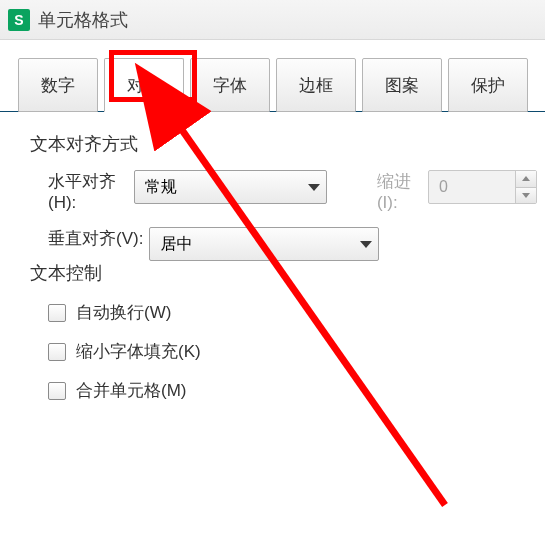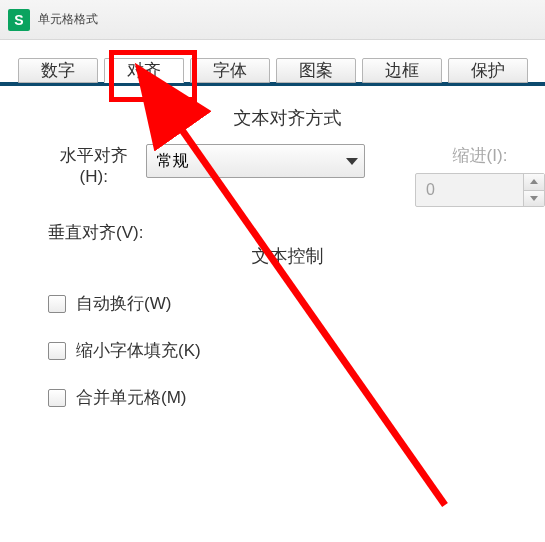--- a/index.html
+++ b/index.html
@@ -27,51 +27,50 @@
       border-radius: 2px;
       display: flex;
       align-items: center;
       justify-content: center;
       color: #fff;
       font-size: 14px;
       font-weight: bold;
       font-family: Arial, sans-serif;
     }
     .title-text {
-      font-size: 12px;
+      font-size: 18px;
       color: #444;
     }
     .tabs {
       display: flex;
       margin: 18px 0 0 18px;
       gap: 6px;
     }
     .tab {
       min-width: 80px;
-      height: 25px;
+      height: 54px;
       background: linear-gradient(#fdfdfd, #e9e9e9);
       border: 1px solid #b5b5b5;
       border-bottom: 1px solid #b5b5b5;
       display: flex;
       align-items: center;
       justify-content: center;
       font-size: 17px;
       color: #333;
       cursor: pointer;
       border-radius: 2px 2px 0 0;
     }
     .tab.active {
       background: #fff;
       border-bottom: 1px solid #fff;
     }
     .content {
-      border-top: 4px solid #0c4a6e;
+      border-top: 1px solid #0c4a6e;
       margin-top: -1px;
-      padding: 20px 0 0 30px;
-      text-align: center;
+      padding: 20px 8px 0 30px;
     }
     .section-label {
       font-size: 18px;
       color: #333;
       margin-bottom: 14px;
     }
     .row {
       display: flex;
       align-items: flex-start;
       margin-bottom: 10px;
@@ -141,28 +140,27 @@
     }
     .arrow-down {
       width: 0; height: 0;
       border-left: 4px solid transparent;
       border-right: 4px solid transparent;
       border-top: 5px solid #888;
     }
     .indent-col {
       margin-left: 50px;
       display: flex;
-      flex-direction: column;
       gap: 6px;
     }
     .cb-row {
       display: flex;
       align-items: center;
       gap: 10px;
-      margin: 24px 0 8px 18px;
+      margin: 16px 0 8px 18px;
     }
     .checkbox {
       width: 18px;
       height: 18px;
       border: 1px solid #8a8a8a;
       background: linear-gradient(#fff,#ececec);
       border-radius: 2px;
       cursor: pointer;
     }
     .cb-label { font-size: 17px; color: #333; }
@@ -188,22 +186,22 @@
 
 <div class="titlebar">
   <div class="app-icon">S</div>
   <div class="title-text">单元格格式</div>
 </div>
 
 <div class="tabs">
   <div class="tab">数字</div>
   <div class="tab active">对齐</div>
   <div class="tab">字体</div>
+  <div class="tab">边框</div>
   <div class="tab">图案</div>
-  <div class="tab">边框</div>
   <div class="tab">保护</div>
 </div>
 
 <div class="content">
   <div class="section-label">文本对齐方式</div>
 
   <div class="row">
     <div class="field" style="margin-left:18px;">
       <div class="field-label">水平对齐(H):</div>
       <div class="combo">
@@ -222,20 +220,24 @@
           <div class="spin-btn">
               <span class="arrow-down"></span>
             </div>
         </div>
       </div>
     </div>
   </div>
 
   <div class="field" style="margin:14px 16px 0 18px;">
     <div class="field-label">垂直对齐(V):</div>
+    <div class="combo">
+      <span>居中</span>
+      <span class="caret"></span>
+    </div>
   </div>
 
   <div class="section-label" style="">文本控制</div>
 
   <div class="cb-row">
     <div class="checkbox"></div>
     <div class="cb-label">自动换行(W)</div>
   </div>
   <div class="cb-row">
     <div class="checkbox"></div>

